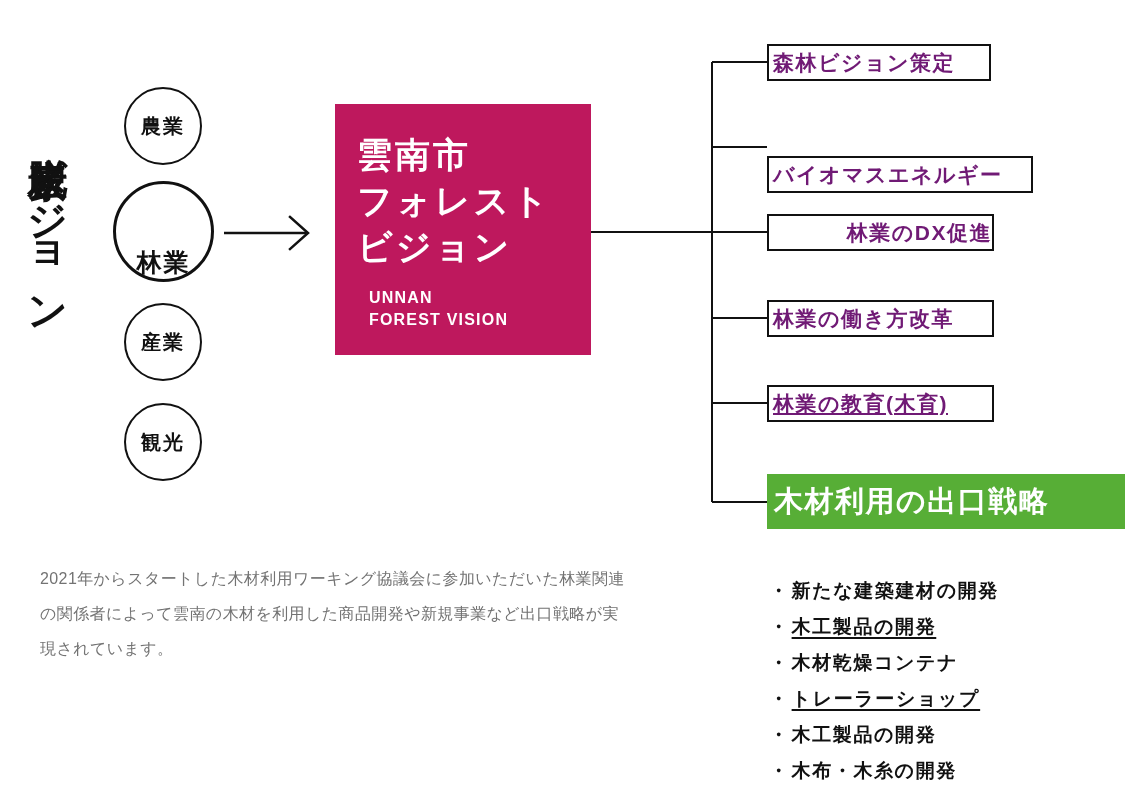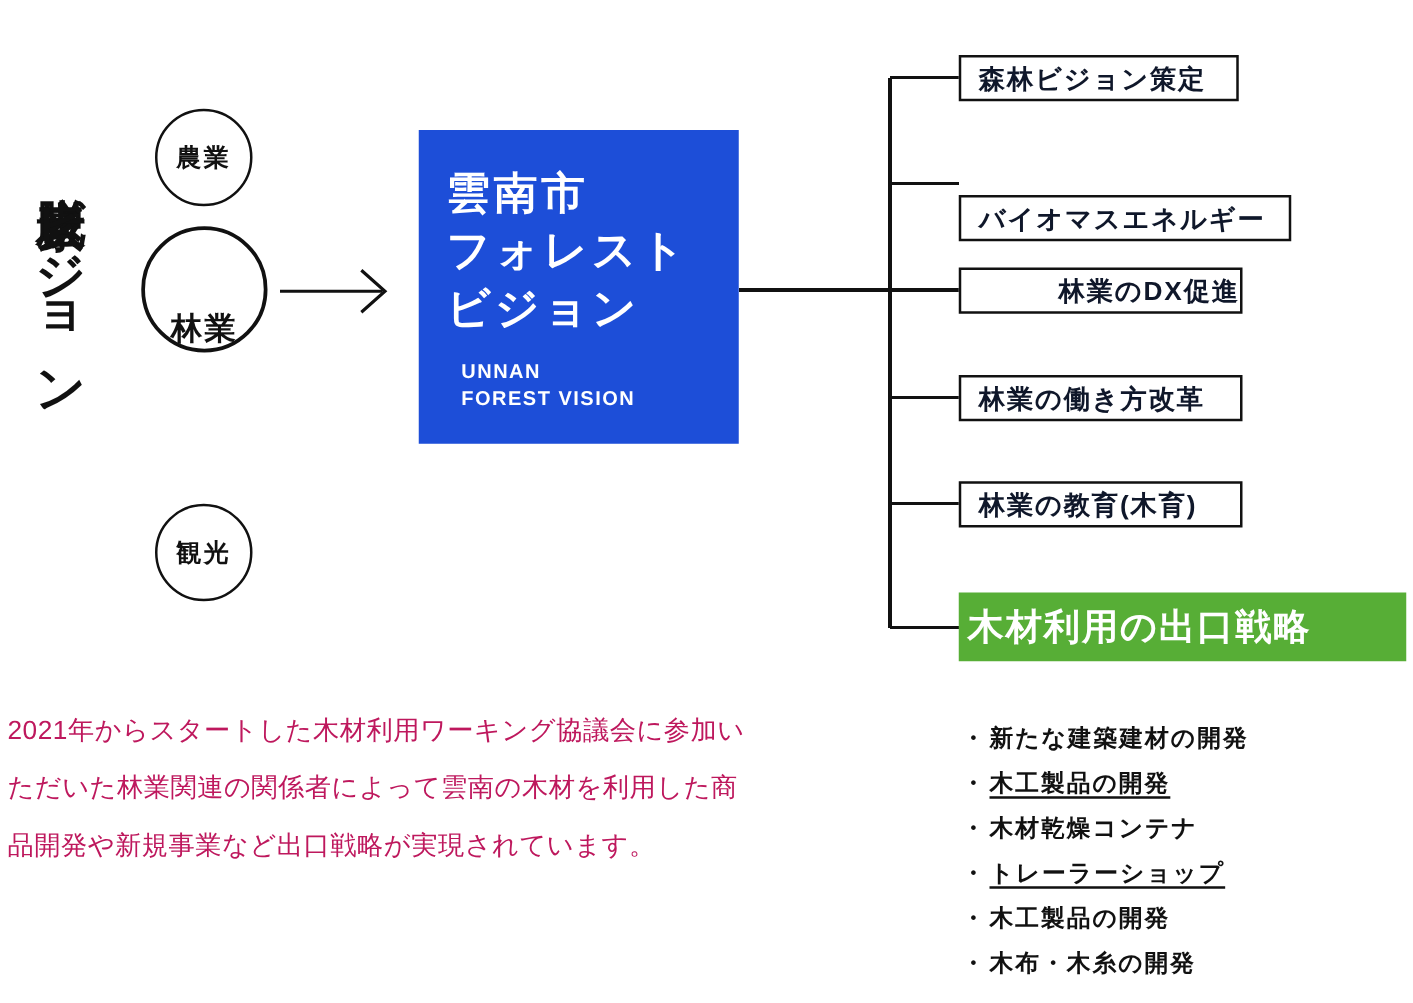--- a/index.html
+++ b/index.html
@@ -73,21 +73,21 @@
     height: 40px;
   }
 
   
   .hero-box {
     position: absolute;
     left: 335px;
     top: 104px;
     width: 256px;
     height: 251px;
-    background: #1d4ed8;
+    background: #be185d;
     box-sizing: border-box;
     padding: 28px 0 0 22px;
   }
   .hero-title {
     color: #ffffff;
     font-size: 35px;
     font-weight: 700;
     line-height: 1.32;
     letter-spacing: 3px;
     white-space: pre-line;
@@ -114,25 +114,25 @@
   }
 
   
   .strat-box {
     position: absolute;
     border: 2.5px solid #111111;
     background: #ffffff;
     box-sizing: border-box;
     display: flex;
     align-items: center;
-    padding-left: 14px;
+    padding-left: 4px;
     font-size: 21px;
     font-weight: 700;
     letter-spacing: 1.5px;
-    color: #0f172a;
+    color: #701a75;
     white-space: nowrap;
   }
 
   
   .banner-box {
     position: absolute;
     left: 767px;
     top: 474px;
     width: 358px;
     height: 55px;
@@ -172,45 +172,48 @@
   }
   .bullet-item.is-link .bullet-text {
     text-decoration: underline;
     text-underline-offset: 4px;
     text-decoration-thickness: 2px;
   }
 
   
   .para {
     position: absolute;
-    left: 6px;
+    left: 40px;
     top: 562px;
     width: 590px;
-    font-size: 21px;
+    font-size: 16px;
     font-weight: 400;
     line-height: 2.18;
     letter-spacing: 0.4px;
-    color: #be185d;
+    color: #737373;
   }
 </style>
 </head>
 <body>
 
 <div id="canvas">
 
   <div class="vertical-label">脱炭素ビジョン</div>
 
   <div class="circle circle-sm" style="left:124px; top:87px;">
     <span>農業</span>
   </div>
 
   <div class="circle circle-lg" style="left:113px; top:181px;align-items:flex-end;">
     <span>林業</span>
   </div>
 
+  <div class="circle circle-sm" style="left:124px; top:303px;">
+    <span>産業</span>
+  </div>
 
   <div class="circle circle-sm" style="left:124px; top:403px;">
     <span>観光</span>
   </div>
 
   <div class="arrow-wrap">
     <svg width="100" height="40" viewBox="0 0 100 40" xmlns="http://www.w3.org/2000/svg">
       <line x1="0" y1="20" x2="82" y2="20" stroke="#111111" stroke-width="2.5"></line>
       <polyline points="66,4 84,20 66,36" fill="none" stroke="#111111" stroke-width="2.5" stroke-linecap="square" stroke-linejoin="miter"></polyline>
     </svg>
@@ -249,21 +252,21 @@
   </div>
 
   <div class="strat-box" style="left:767px; top:214px; width:227px; height:37px;justify-content:flex-end;">
     <span>林業のDX促進</span>
   </div>
 
   <div class="strat-box" style="left:767px; top:300px; width:227px; height:37px;">
     <span>林業の働き方改革</span>
   </div>
 
-  <div class="strat-box" style="left:767px; top:385px; width:227px; height:37px;">
+  <div class="strat-box" style="left:767px; top:385px; width:227px; height:37px;text-decoration:underline;">
     <span>林業の教育(木育)</span>
   </div>
 
   <div class="banner-box">
     <span class="banner-text">木材利用の出口戦略</span>
   </div>
 
   <div class="bullet-list">
     <div class="bullet-item">
       <span class="bullet-dot">・</span>

